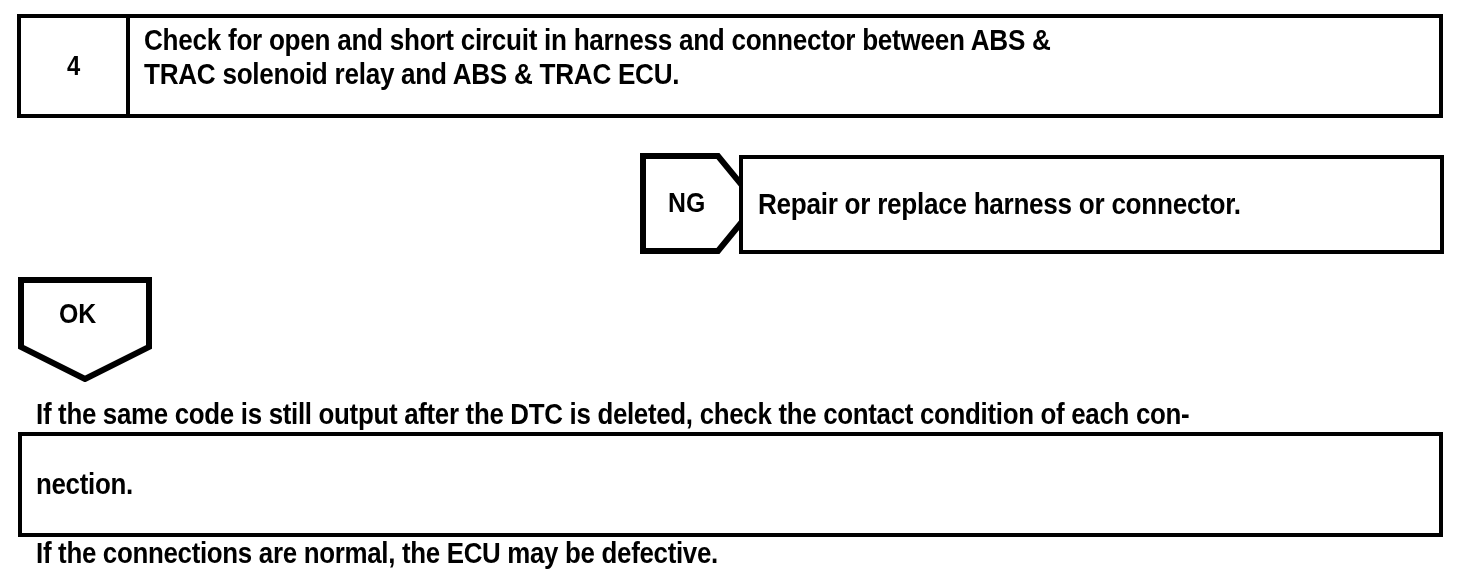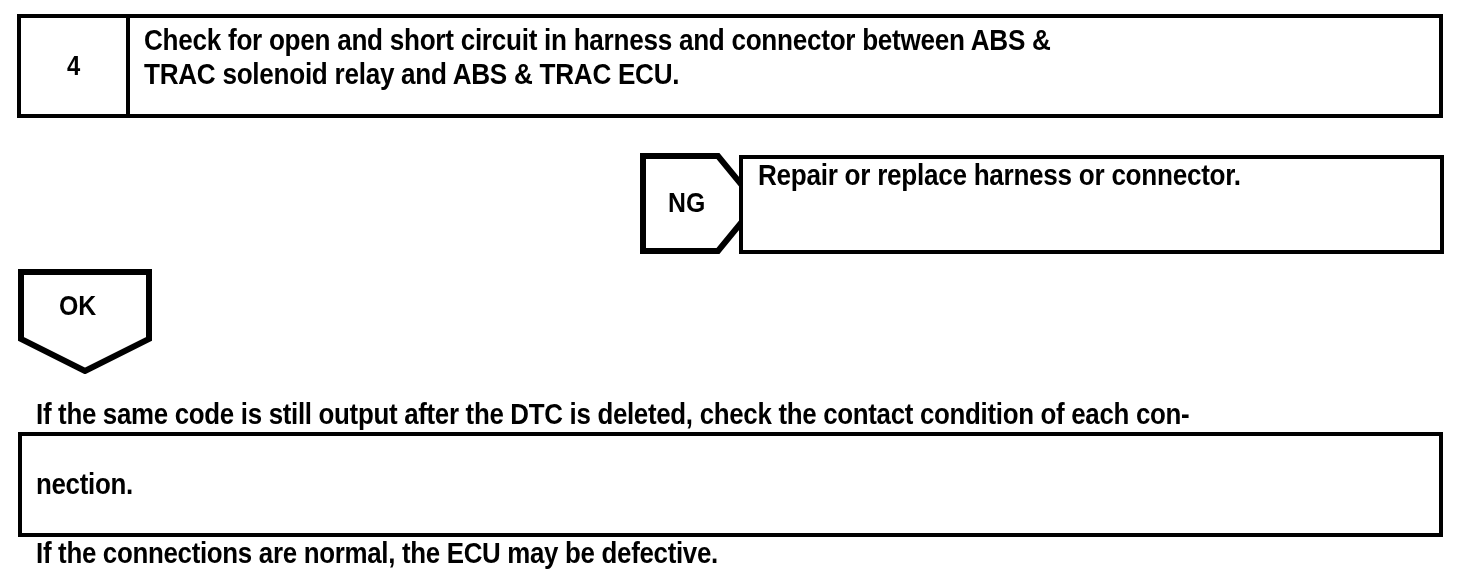--- a/index.html
+++ b/index.html
@@ -100,38 +100,38 @@
   .result-box {
     position: absolute;
     left: 739px;
     top: 155px;
     width: 705px;
     height: 99px;
     box-sizing: border-box;
     border: 4px solid #000;
     background: #fff;
     display: flex;
-    align-items: flex-start;
+    align-items: center;
     padding-left: 15px;
   }
   .result-text {
     font-size: 29px;
     font-weight: bold;
     line-height: 1.16;
     letter-spacing: -0.3px;
     transform: scaleX(0.9);
     transform-origin: left center;
     width: 111%;
   }
 
   
   .ok-arrow {
     position: absolute;
     left: 18px;
-    top: 269px;
+    top: 277px;
     width: 134px;
     height: 105px;
   }
   .ok-arrow svg {
     display: block;
     width: 100%;
     height: 100%;
   }
   .ok-label {
     position: absolute;

